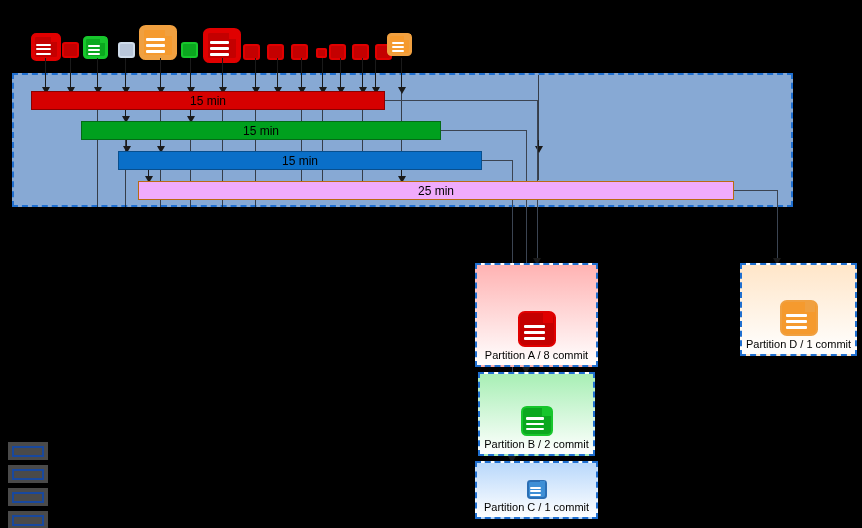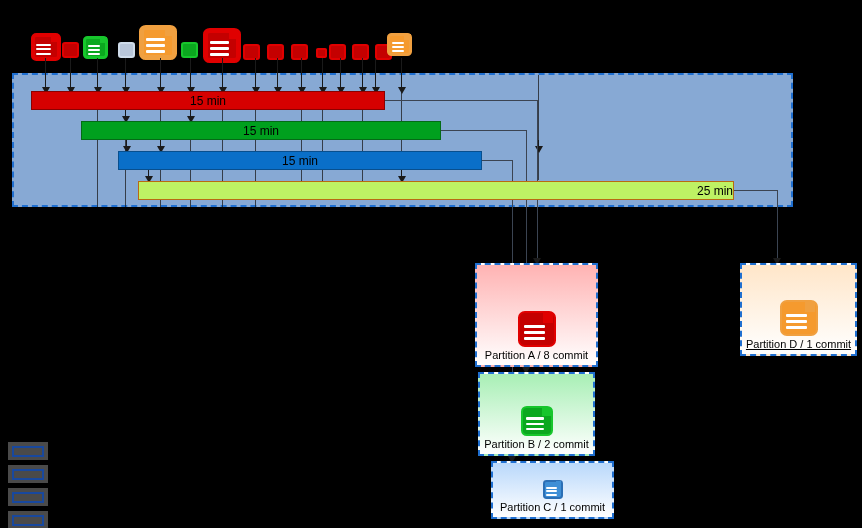--- a/index.html
+++ b/index.html
@@ -17,37 +17,37 @@
 
   
   .panel{position:absolute;background:#87a9d4;border:2px dashed #1f6fd0;
          box-sizing:border-box;}
   .bar{position:absolute;box-sizing:border-box;border:1px solid #444;
        display:flex;align-items:center;justify-content:center;
        font-size:12px;color:#000;white-space:nowrap;}
   .bar.red{background:#d60000;border-color:#8b0000;}
   .bar.green{background:#00a01e;border-color:#046b16;}
   .bar.blue{background:#0a6fc8;border-color:#084f8e;}
-  .bar.orange{background:#bef264;border-color:#b96a12;justify-content:flex-end;}
+  .bar.orange{background:#f0abfc;border-color:#b96a12;}
 
   
   .vline{position:absolute;width:1px;background:#1a1a1a;}
   .ahead{position:absolute;width:0;height:0;
          border-left:4px solid transparent;border-right:4px solid transparent;
          border-top:7px solid #1a1a1a;}
 
   
   .part{position:absolute;box-sizing:border-box;border:2px dashed #1f6fd0;
         display:flex;flex-direction:column;align-items:center;
         justify-content:flex-end;}
   .part .cap{font-size:11px;color:#000;padding-bottom:4px;}
   .pA{background:linear-gradient(#ffb3b3,#ffffff);}
   .pB{background:linear-gradient(#a8efb5,#ffffff);}
   .pC{background:linear-gradient(#b9d8fb,#ffffff);}
-  .pD{background:linear-gradient(#ffe6c9,#ffffff);text-decoration:underline;}
+  .pD{background:linear-gradient(#ffe6c9,#ffffff);}
 
   
   .legend{position:absolute;left:8px;top:442px;width:40px;}
   .lgrow{width:40px;height:18px;background:#4a4a4a;margin-bottom:5px;
          display:flex;align-items:center;justify-content:center;}
   .sw{width:32px;height:11px;border:2px solid #18489e;box-sizing:border-box;}
 </style>
 </head>
 <body>
 
@@ -223,21 +223,21 @@
       <div class="part pB" style="left: 478px; top: 372px; width: 117px; height: 84px;">
         <div class="doc" style="position: relative; left: 0px; top: 0px; margin: auto auto 2px; width: 32px; height: 30px;">
           <div class="sheet" style="background: rgb(11, 168, 31); border: 2px solid rgb(23, 198, 44);"></div>
           <div class="fold" style="background: rgb(23, 198, 44);"></div>
           <div class="ln" style="top: 38%; width: 55%; height: 2.56px;"></div>
           <div class="ln" style="top: 55%; width: 55%; height: 2.56px;"></div>
           <div class="ln" style="top: 72%; width: 55%; height: 2.56px;"></div>
         </div>
         <div class="cap">Partition B / 2 commit</div>
       </div>
-      <div class="part pC" style="left: 491px; top: 461px; width: 123px; height: 58px;">
+      <div class="part pC" style="left: 475px; top: 461px; width: 123px; height: 58px;">
         <div class="doc" style="position: relative; left: 0px; top: 0px; margin: auto auto 2px; width: 20px; height: 19px;">
           <div class="sheet" style="background: rgb(62, 143, 214); border: 2px solid rgb(43, 111, 181);"></div>
           <div class="fold" style="background: rgb(62, 143, 214);"></div>
           <div class="ln" style="top: 38%; width: 55%; height: 2px;"></div>
           <div class="ln" style="top: 55%; width: 55%; height: 2px;"></div>
           <div class="ln" style="top: 72%; width: 55%; height: 2px;"></div>
         </div>
         <div class="cap">Partition C / 1 commit</div>
       </div>
       <div class="part pD" style="left: 740px; top: 263px; width: 117px; height: 93px;">

